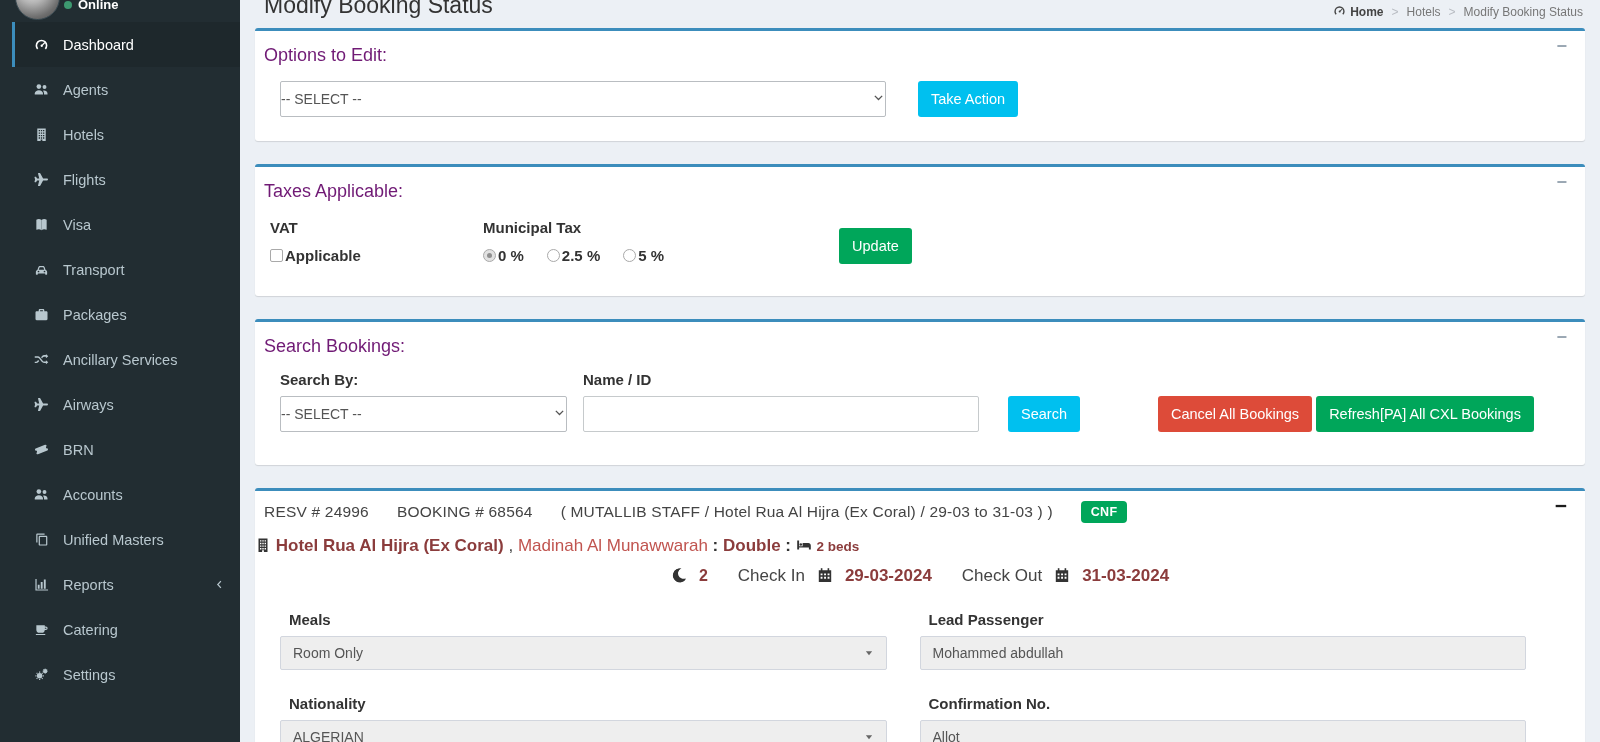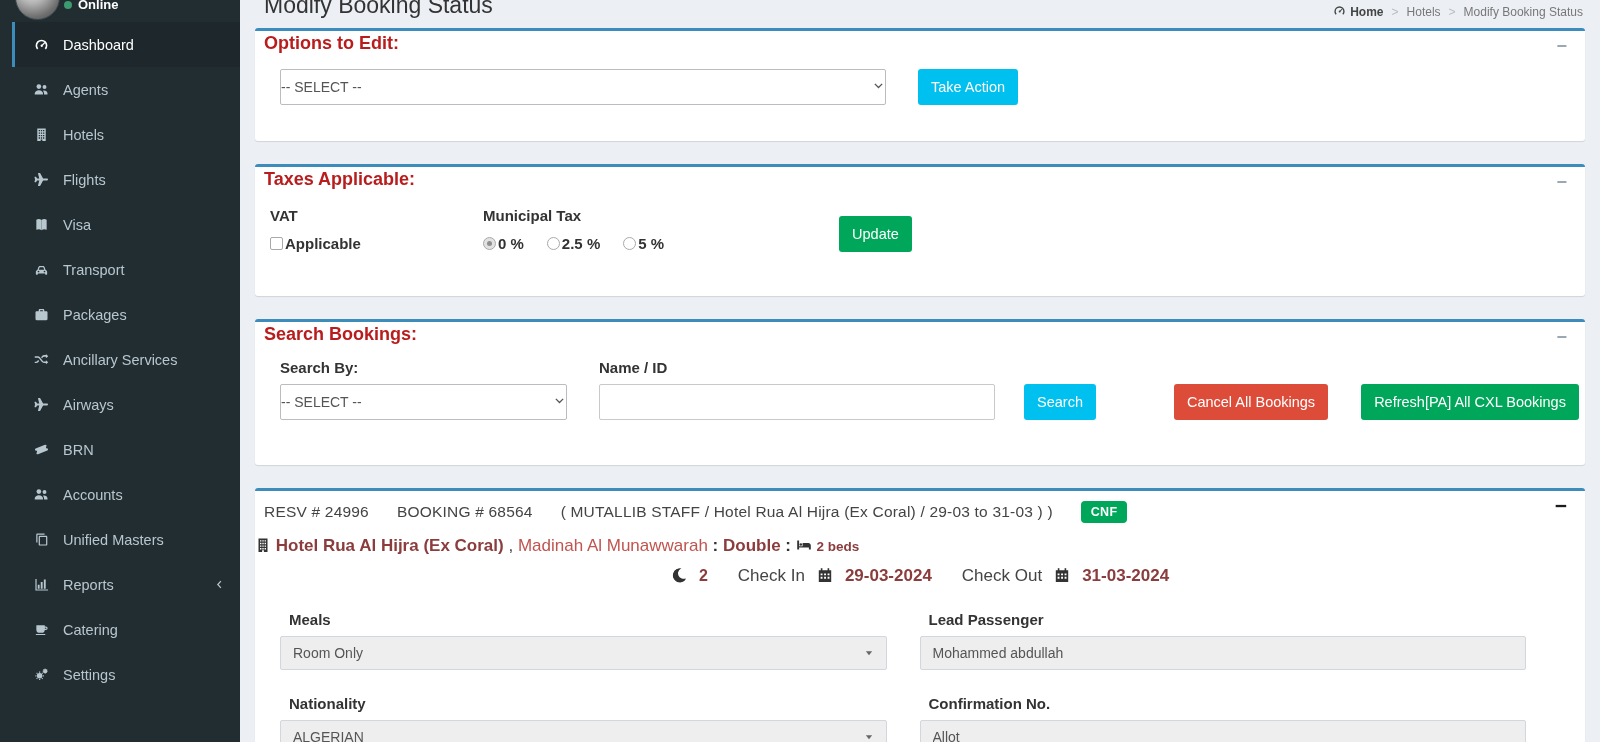--- a/index.html
+++ b/index.html
@@ -28,21 +28,21 @@
   .content-header { position:relative; height:28px; }
   .page-title { position:absolute; left:9px; top:-8px; font-size:23px; font-weight:400; color:#333; white-space:nowrap; }
   .breadcrumb { position:absolute; right:2px; top:4px; font-size:12px; color:#777; display:flex; align-items:center; gap:8px; }
   .breadcrumb .crumb { display:flex; align-items:center; gap:4px; }
   .breadcrumb .crumb.first { color:#444; font-weight:700; }
   .breadcrumb .sep { color:#b8bcc2; }
   .breadcrumb .icon svg { width:13px; height:13px; fill:#444; }
 
   .box { background:#fff; border-top:3px solid #3c8dbc; border-radius:3px; box-shadow:0 1px 1px rgba(0,0,0,.12);
          margin-bottom:23px; position:relative; }
-  .box-title { font-size:18px; font-weight:700; color:#b91c1c; padding:2px 9px 0 9px; }
+  .box-title { font-size:18px; font-weight:400; color:#701a75; padding:14px 9px 0 9px; }
   .box-tool { position:absolute; top:6px; right:18px; color:#9aa7b3; font-size:18px; font-weight:700; line-height:1;
               cursor:pointer; user-select:none; }
   .box-tool.dark { color:#1c1c1c; font-size:21px; font-weight:900; top:4px; }
 
   .btn { border:none; border-radius:3px; color:#fff; font-family:inherit; font-size:14.5px; height:36px;
          padding:0 13px; display:inline-flex; align-items:center; cursor:pointer; white-space:nowrap; }
   .btn-info    { background:#00c0ef; }
   .btn-success { background:#00a65a; }
   .btn-danger  { background:#dd4b39; }
 
@@ -69,25 +69,25 @@
   .radio.checked { background:#e2e2e2; }
   .radio.checked::after { content:""; position:absolute; left:3px; top:3px; width:5px; height:5px; border-radius:50%; background:#8f8f8f; }
   .radio-group { display:flex; align-items:center; margin-right:23px; }
   .tax-row .btn { margin-left:152px; margin-top:13px; }
 
   
   .box-search { height:146px; }
   .search-row { display:flex; align-items:flex-end; padding-left:25px; margin-top:14px; }
   .fg label { display:block; font-weight:700; font-size:15px; color:#333; margin-bottom:8px; }
   .sel-searchby { width:287px; }
-  .fg-nameid { margin-left:32px; }
+  .fg-nameid { margin-left:16px; }
   .inp-nameid { width:396px; }
   .btn-search { margin-left:29px; }
   .btn-cancel-all { margin-left:78px; }
-  .btn-refresh { margin-left:33px; }
+  .btn-refresh { margin-left:4px; }
 
   
   .box-booking { min-height:262px; }
   .bk-head { display:flex; align-items:center; gap:28px; padding:10px 9px 0 9px; font-size:15.5px; color:#444; letter-spacing:.2px;}
   .badge-cnf { background:#00a65a; color:#fff; font-weight:700; font-size:12.5px; padding:4px 10px; border-radius:4px; letter-spacing:.3px;}
   .hotel-line { text-align:left; margin-top:13px; font-size:17px; color:#444; }
   .hotel-line .icon svg, .dates-line .icon svg { width:16px; height:16px; fill:#333; vertical-align:-2px; }
   .maroon-b { color:#8b3c3c; font-weight:700; }
   .red-lt { color:#c0544f; }
   .sep-b { color:#333; font-weight:700; }

